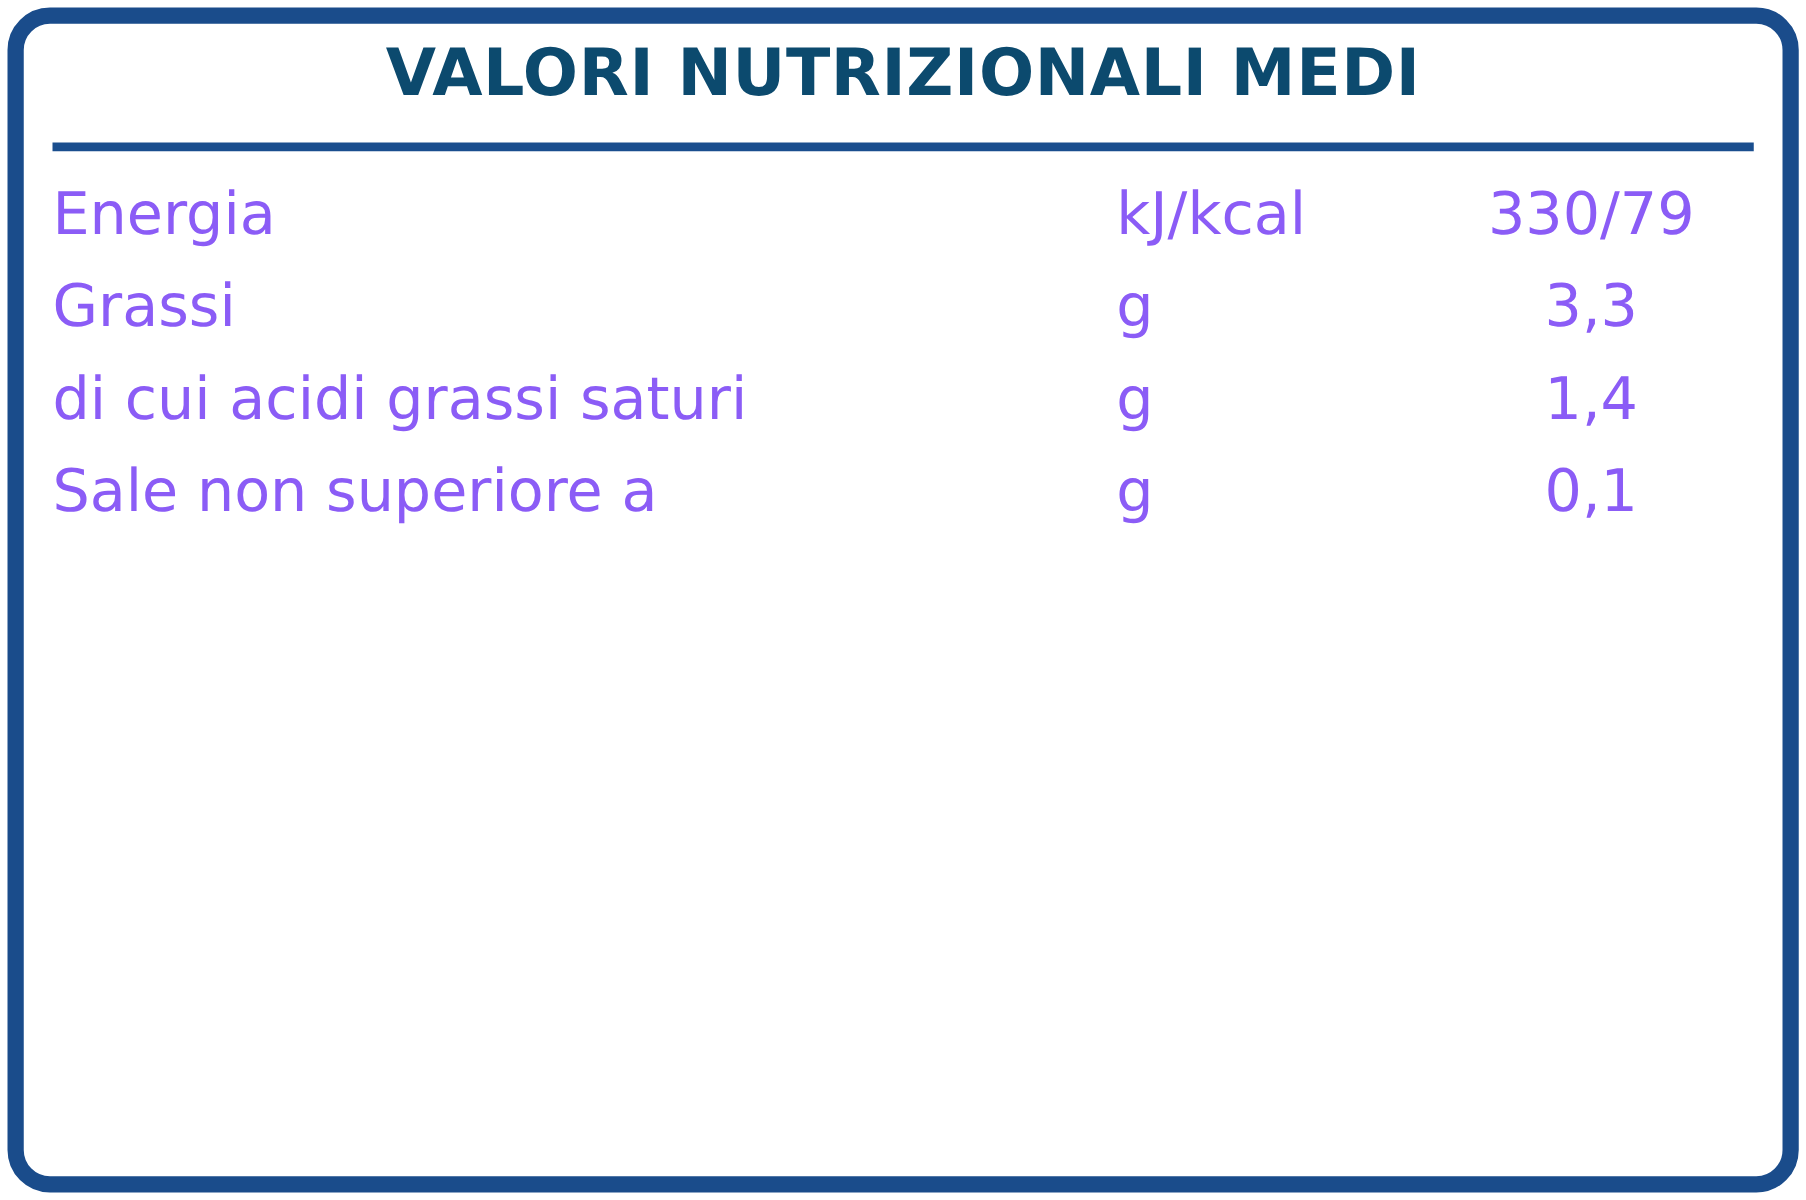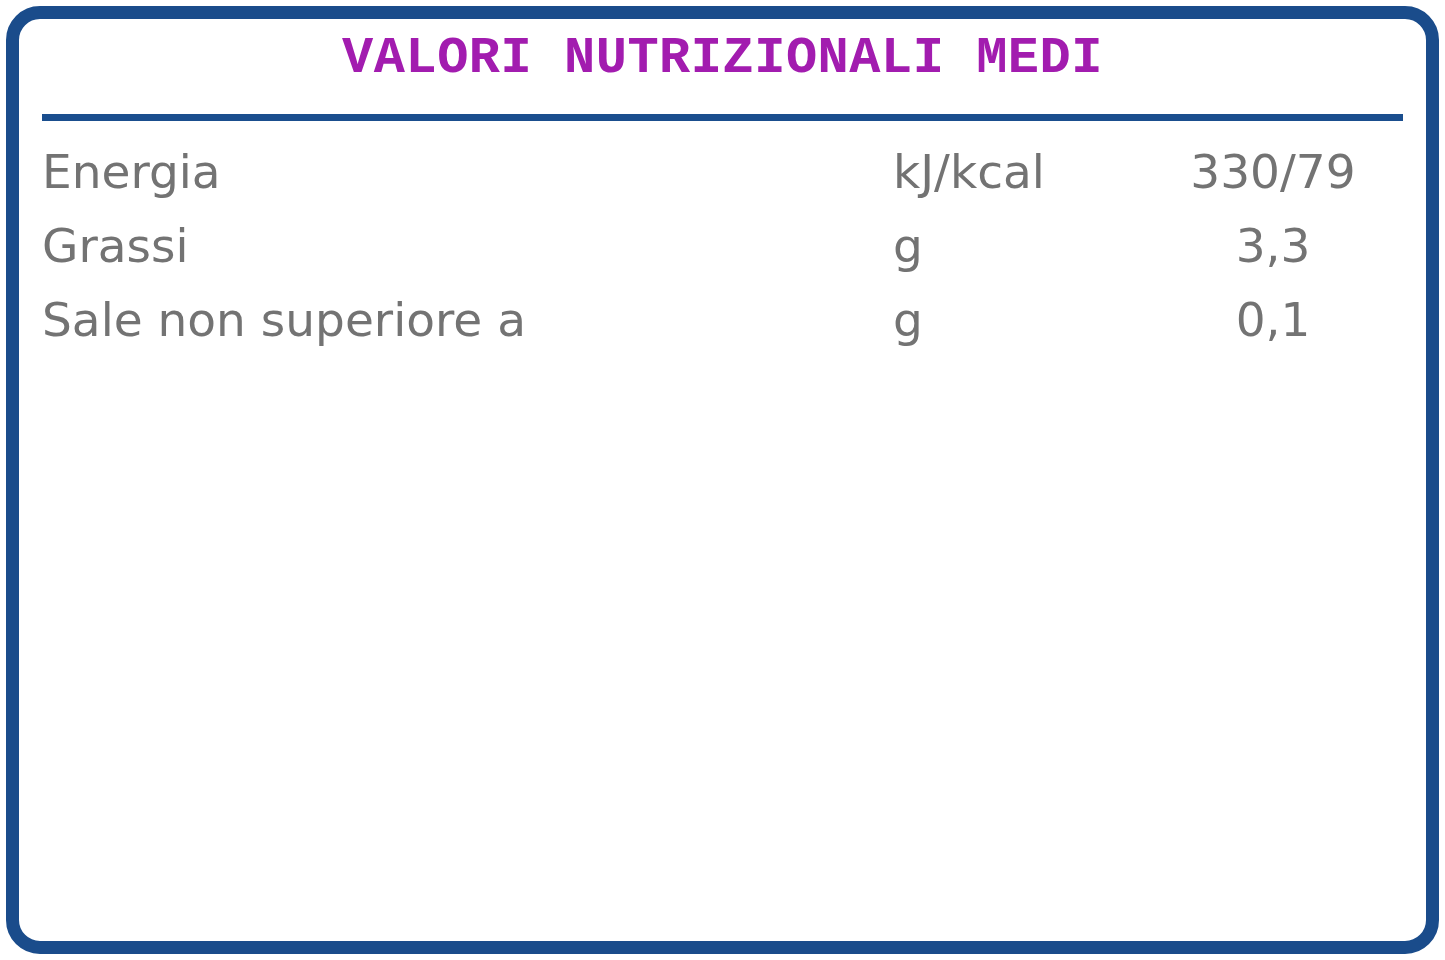--- a/index.html
+++ b/index.html
@@ -38,24 +38,23 @@
   .content {
     position: absolute;
     left: 42px;
     top: 28px;
     right: 42px;
     bottom: 28px;
   }
 
   .title-block {
     text-align: center;
-    color: #a21caf;
+    color: #0c4a6e;
     font-weight: bold;
     letter-spacing: 0.5px;
-    font-family: Liberation Mono, monospace;
   }
   .title-line1 {
     font-size: 52px;
     line-height: 62px;
     white-space: nowrap;
   }
   .title-line2 {
     font-size: 52px;
     line-height: 62px;
   }
@@ -64,21 +63,21 @@
     margin-top: 24px;
     height: 7px;
     background: #1a4e8e;
     width: 100%;
   }
 
   table.nutrition {
     width: 100%;
     border-collapse: collapse;
     margin-top: 14px;
-    color: #737373;
+    color: #8b5cf6;
   }
   table.nutrition td {
     font-size: 47px;
     line-height: 56px;
     padding: 9px 0 9px 0;
     vertical-align: baseline;
     white-space: nowrap;
   }
   td.nut-name {
     text-align: left;
@@ -114,20 +113,25 @@
           <td class="nut-name">Energia</td>
           <td class="nut-unit">kJ/kcal</td>
           <td class="nut-value">330/79</td>
         </tr>
         <tr>
           <td class="nut-name">Grassi</td>
           <td class="nut-unit">g</td>
           <td class="nut-value">3,3</td>
         </tr>
         <tr>
+          <td class="nut-name">di cui acidi grassi saturi</td>
+          <td class="nut-unit">g</td>
+          <td class="nut-value">1,4</td>
+        </tr>
+        <tr>
           <td class="nut-name">Sale non superiore a</td>
           <td class="nut-unit">g</td>
           <td class="nut-value">0,1</td>
         </tr>
       </tbody>
     </table>
 
   </div>
 </div>
 

